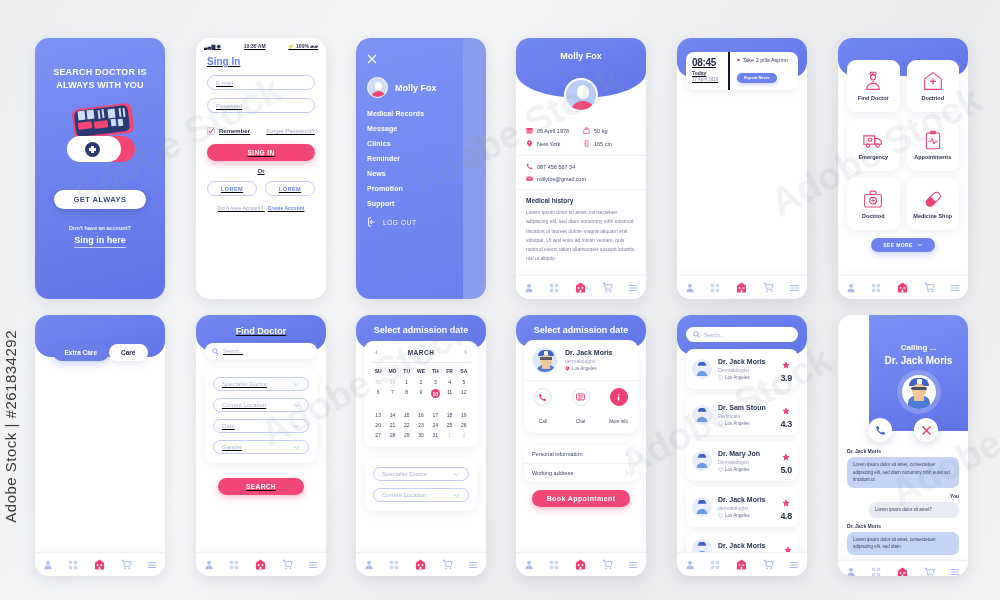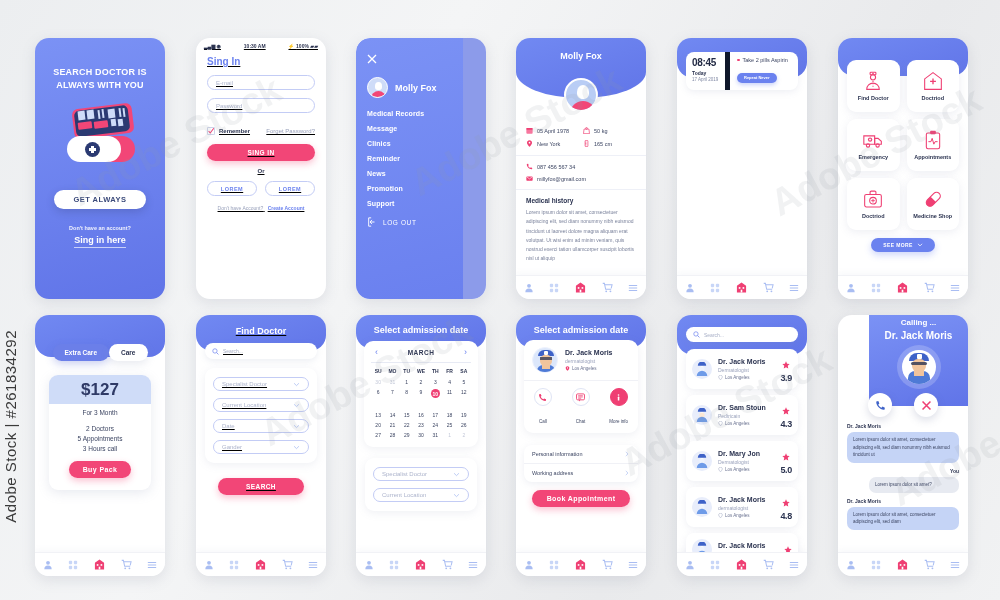--- a/index.html
+++ b/index.html
@@ -110,21 +110,21 @@
   .infogrid { display:grid; grid-template-columns:1fr 1fr; gap:6px 4px;
               padding:8px 10px; font-size:5.5px; color:#3c4562;
               border-bottom:1px solid #eef0f7; }
   .inforow { display:flex; align-items:center; gap:4px; }
   .medhist { padding:7px 10px; }
   .medhist h4 { font-size:6.5px; color:#2b3350; margin-bottom:4px; }
   .medhist p { font-size:5px; color:#7b839c; line-height:1.85; }
 
   
   .rem-card { display:flex; margin:0 9px 7px; min-height:38px; }
-  .rem-left { width:44px; padding:5px 4px 5px 6px; border-right:5px solid #0f172a; }
+  .rem-left { width:44px; padding:5px 4px 5px 6px; border-right:2px solid #0f172a;text-decoration:underline; }
   .rem-time { font-size:10px; font-weight:700; color:#222a44; letter-spacing:-.3px; }
   .rem-today { font-size:5px; font-weight:700; color:#2b3350; margin-top:2px; }
   .rem-date { font-size:4.5px; color:#8189a4; margin-top:1px; }
   .rem-right { flex:1; padding:5px 5px 5px 7px; }
   .rem-task { font-size:5.5px; color:#3c4562; display:flex; align-items:center;
               gap:3px; margin-bottom:2px; }
   .dot { width:2.5px; height:2.5px; border-radius:50%; background:#ef3f73; flex:none; }
   .repeat-btn { background:#6b82ef; color:#fff; border:none; border-radius:6px;
                 font-size:4px; font-weight:700; padding:2.5px 7px; margin-top:3px;
                 cursor:pointer; box-shadow:0 2px 4px rgba(107,130,239,.35); }
@@ -203,21 +203,21 @@
   
   .dl-row { display:flex; align-items:center; gap:6px; margin:0 9px 6px;
             padding:6px; cursor:pointer; }
   .dl-av { width:20px; height:20px; border-radius:50%; background:#e8edfb;
            display:flex; align-items:center; justify-content:center; flex:none; }
   .dl-rate { margin-left:auto; text-align:center; }
   .dl-score { font-size:9px; font-weight:700; color:#2b3350; letter-spacing:-.3px; }
 
   
   .call-hdr { background: linear-gradient(165deg,#7b92f5 0%, #6074e8 100%);
-              color:#fff; text-align:center; padding:3px 0 22px; flex:none;
+              color:#fff; text-align:center; padding:28px 0 22px; flex:none;
               position:relative;margin-left:31px; }
   .call-hdr .c1t { font-size:8px; font-weight:700; }
   .call-hdr .c2t { font-size:10px; font-weight:700; margin-top:3px; }
   .call-btns { display:flex; justify-content:center; gap:22px;
                margin-top:-13px; position:relative; z-index:3; }
   .call-btn { width:24px; height:24px; border-radius:50%; background:#fff;
               display:flex; align-items:center; justify-content:center;
               box-shadow:0 3px 8px rgba(90,100,140,.22); cursor:pointer; }
   .chat-wrap { padding:6px 9px 0; }
   .chat-name { font-size:5px; font-weight:700; color:#2b3350; margin-bottom:3px; }
@@ -601,29 +601,20 @@
         </svg>
   </div>
 </div>
 
 <div class="phone r2 c1">
   <div class="hdr" style="height:42px;"></div>
   <div class="tabs">
     <div class="tab active">Extra Care</div>
     <div class="tab idle">Care</div>
   </div>
-  <div class="price-card">
-    <div class="price-val">$127</div>
-    <div class="price-sub">For 3 Month</div>
-    <div style="height:6px"></div>
-    <div class="price-feat">2 Doctors</div>
-    <div class="price-feat">5 Appointments</div>
-    <div class="price-feat">3 Hours call</div>
-    <button class="pill-btn" style="margin-top:9px;padding:5px 14px;font-size:7px;border-radius:10px;">Buy Pack</button>
-  </div>
   <div class="navbar">
     <svg width="10" height="10" viewBox="0 0 12 12">
           <circle cx="6" cy="3.4" r="2.3" fill="#a9bdf2"></circle>
           <path d="M1.6 11 a4.4 4.4 0 0 1 8.8 0z" fill="#a9bdf2"></path>
         </svg>
     <svg width="10" height="10" viewBox="0 0 12 12">
           <rect x="1" y="1" width="4" height="4" rx="1" fill="#c8d6f7"></rect>
           <rect x="7" y="1" width="4" height="4" rx="1" fill="#c8d6f7"></rect>
           <rect x="1" y="7" width="4" height="4" rx="1" fill="#c8d6f7"></rect>
           <rect x="7" y="7" width="4" height="4" rx="1" fill="#c8d6f7"></rect>

